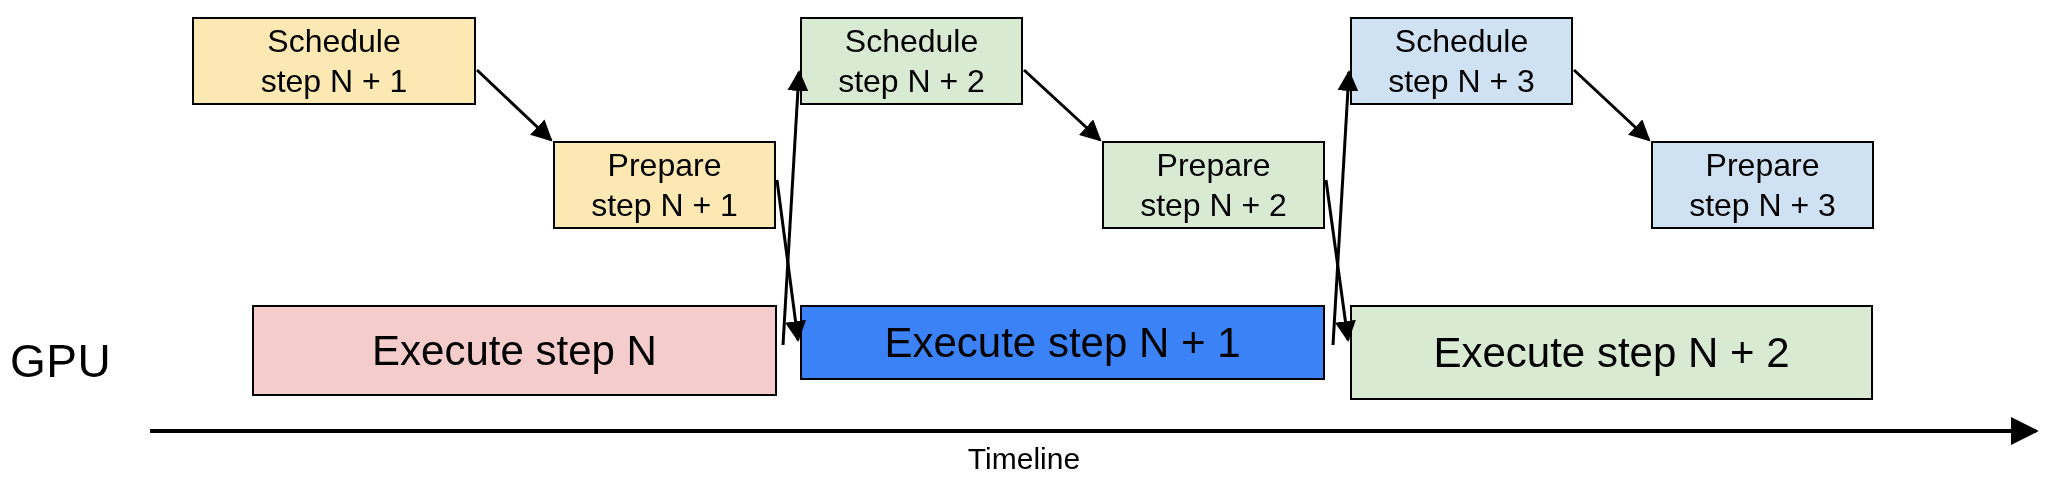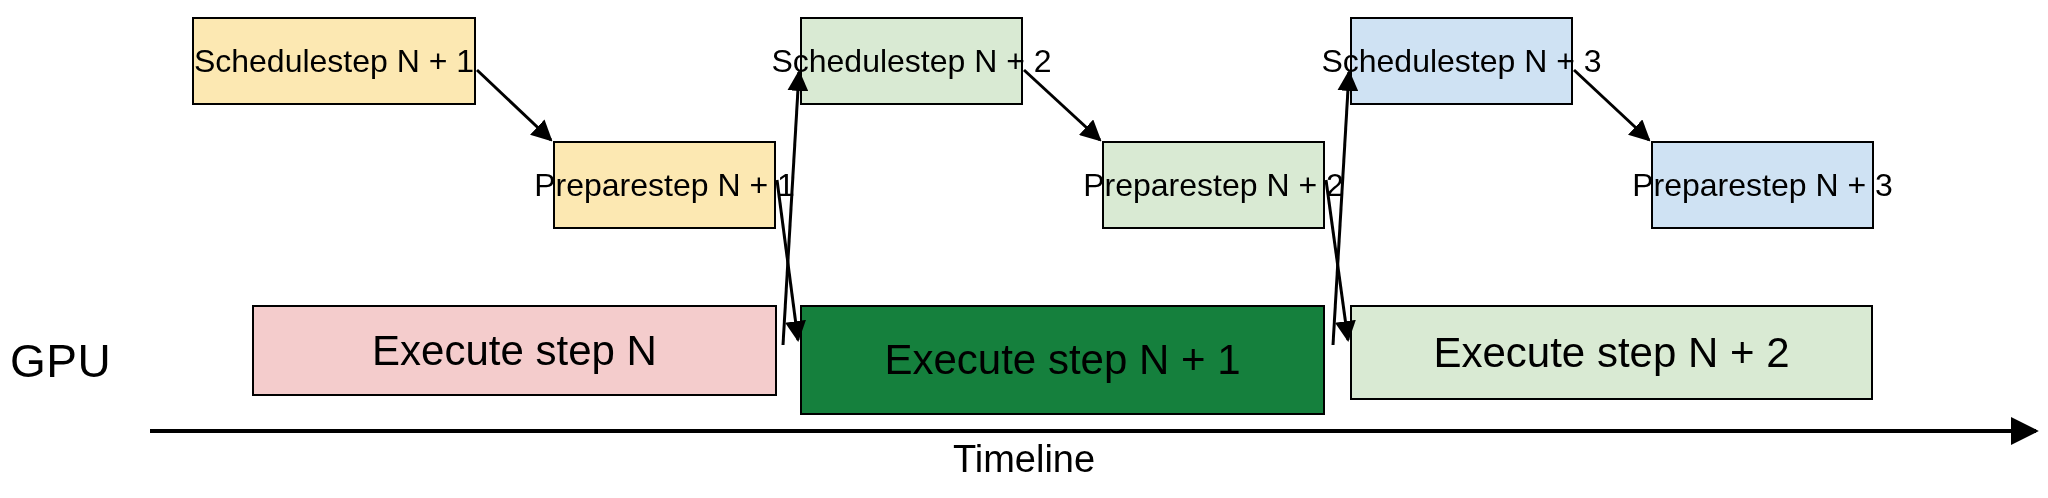--- a/index.html
+++ b/index.html
@@ -26,20 +26,21 @@
     letter-spacing: 0.5px;
   }
   #cpu-label { left: 10px; top: 75px; }
   #gpu-label { left: 10px; top: 338px; }
 
   .task-box {
     position: absolute;
     box-sizing: border-box;
     border: 2px solid #000000;
     display: flex;
+    flex-direction: column;
     align-items: center;
     justify-content: center;
     color: #000000;
     font-size: 32px;
     line-height: 40px;
     text-align: center;
     white-space: nowrap;
   }
   .task-box .line { display: block; }
 
@@ -61,21 +62,21 @@
     position: absolute;
     left: 0;
     top: 0;
     width: 2048px;
     height: 498px;
     pointer-events: none;
   }
 
   #timeline-caption {
     position: absolute;
-    font-size: 38px;
+    font-size: 30px;
     line-height: 38px;
     color: #000000;
     white-space: nowrap;
     left: 1024px;
     top: 440px;
     transform: translateX(-50%);
   }
 </style>
 </head>
 <body>
@@ -112,21 +113,21 @@
 
   <div class="task-box" style="left:1651px; top:141px; width:223px; height:88px; background:#cfe2f3;">
     <span class="line">Prepare</span>
     <span class="line">step N + 3</span>
   </div>
 
   <div class="gpu-box" style="left:252px; top:305px; width:525px; height:91px; background:#f4cccc;">
     <span>Execute step N</span>
   </div>
 
-  <div class="gpu-box" style="left:800px; top:305px; width:525px; height:110px; background:#15803d;">
+  <div class="gpu-box" style="left:800px; top:305px; width:525px; height:75px; background:#3b82f6;">
     <span>Execute step N + 1</span>
   </div>
 
   <div class="gpu-box" style="left:1350px; top:305px; width:523px; height:95px; background:#d9ead3;">
     <span>Execute step N + 2</span>
   </div>
 
   <svg id="arrow-layer" viewBox="0 0 2048 498" width="2048" height="498">
     <defs>
       <marker id="ah" viewBox="0 0 10 10" refX="9" refY="5" markerWidth="7" markerHeight="7" orient="auto-start-reverse">

